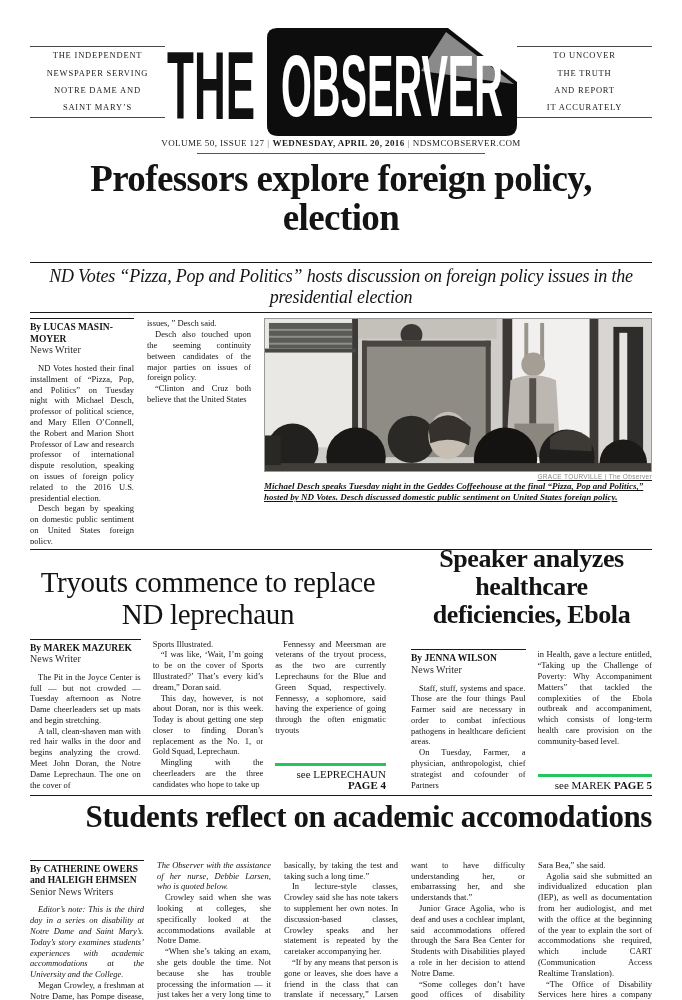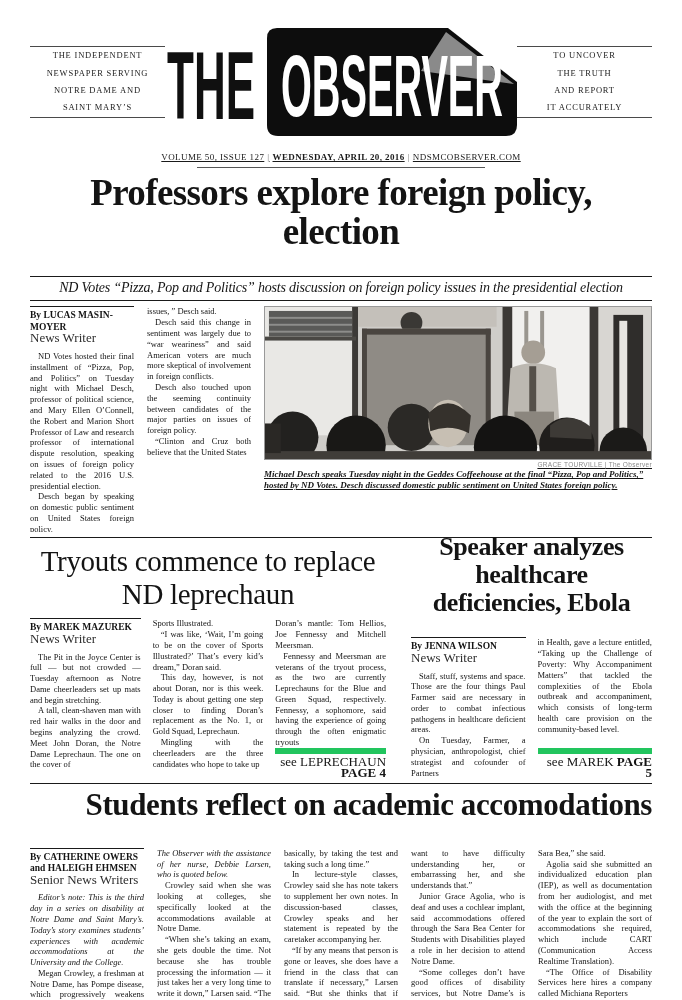--- a/index.html
+++ b/index.html
@@ -8,38 +8,38 @@
     width:682px; height:1000px; margin:0 auto; background:#fff;
     font-family:"Liberation Serif", serif; color:#141414;
     padding:26px 30px 0 30px; overflow:hidden; position:relative;
   }
   
   .masthead { display:flex; align-items:center; justify-content:space-between; height:112px; }
   .mast-side { width:150px; border-top:1px solid #4a4a4a; border-bottom:1px solid #4a4a4a; padding:0 0; text-align:center; }
   .mast-side span { display:block; font-size:8.5px; letter-spacing:.8px; line-height:2.05; color:#222; }
   .logo { width:352px; height:108px; }
   
-  .dateline { text-align:center; font-size:9px; letter-spacing:.4px; margin-top:14px; color:#1a1a1a;text-decoration:underline; }
+  .dateline { text-align:center; font-size:9px; letter-spacing:.4px; margin-top:0; color:#1a1a1a; }
   .dateline .sep { color:#777; padding:0 3px; }
   .dateline b { font-weight:bold; }
   .date-rule { width:288px; border:none; border-top:1px solid #555; margin:5px auto 2px auto; }
   
   .lead-headline { font-size:37px; font-weight:bold; text-align:center; letter-spacing:-.6px; line-height:1.05; margin-top:6px; }
   .subhead-band { border-top:1.5px solid #1a1a1a; border-bottom:1px solid #1a1a1a; margin-top:7px; padding:3px 0 4px 0; }
-  .subhead { font-style:italic; font-size:14px; text-align:center; letter-spacing:-.2px; }
+  .subhead { font-style:italic; font-size:18px; text-align:center; letter-spacing:-.2px; }
   .story-row { display:flex; gap:13px; margin-top:5px; }
   .lead-row { height:226px; }
   .col { width:104px; flex:none; overflow:hidden; display:flex; flex-direction:column; font-size:8.5px; line-height:10.8px; }
   .para { margin:0; text-indent:8px; text-align:justify; }
   .para.ital { font-style:italic; }
   .para.flush { text-indent:0; }
   .byline { border-top:1px solid #1a1a1a; padding-top:3px; margin-bottom:7px; }
   .by-name { font-weight:bold; font-size:9.5px; line-height:1.2; }
-  .by-role { font-size:13px; color:#2e2e2e; }
-  .jump { margin-top:auto; border-top:6px solid #22c55e; padding-top:3px; text-align:right; font-size:13px; }
+  .by-role { font-size:10px; color:#2e2e2e; }
+  .jump { margin-top:auto; border-top:3px solid #22c55e; padding-top:3px; text-align:right; font-size:11px; }
   .jump b { font-weight:bold; }
   
   .photo-wrap { flex:1; display:flex; flex-direction:column;text-decoration:underline; }
   .photo-frame { width:100%; height:154px; border:1px solid #999; overflow:hidden; background:#d4d4d4; }
   .photo-credit { font-size:6.5px; color:#8a8a8a; text-align:right; letter-spacing:.3px; margin-top:1px; font-family:"Liberation Sans", sans-serif; }
   .photo-caption { font-size:9px; font-weight:bold; font-style:italic; line-height:1.22; margin-top:1px; }
   
   .hdiv { border:none; border-top:1px solid #1a1a1a; margin:5px 0 0 0; }
   
   .mid-row { display:flex; margin-top:4px; height:236px;align-items:flex-end; }
@@ -100,21 +100,20 @@
         <div class="by-role">News Writer</div>
       </div>
       <div>
           <p class="para">ND Votes hosted their final installment of “Pizza, Pop, and Politics” on Tuesday night with Michael Desch, professor of political science, and Mary Ellen O’Connell, the Robert and Marion Short Professor of Law and research professor of international dispute resolution, speaking on issues of foreign policy related to the 2016 U.S. presidential election.</p>
           <p class="para">Desch began by speaking on domestic public sentiment on United States foreign policy.</p>
         </div>
     </div>
     <div class="col">
       <div>
           <p class="para flush">issues, ” Desch said.</p>
-          <p class="para">Desch said this change in sentiment was largely due to “war weariness” and said American voters are much more skeptical of involvement in foreign conflicts.</p>
           <p class="para">Desch also touched upon the seeming continuity between candidates of the major parties on issues of foreign policy.</p>
           <p class="para">“Clinton and Cruz both believe that the United States</p>
         </div>
 
     </div>
     <div class="photo-wrap">
       <div class="photo-frame">
         <svg viewBox="0 0 390 154" width="100%" height="100%" preserveAspectRatio="none">
           <rect width="390" height="154" fill="#cfcdc9"></rect>
           <rect x="0" y="0" width="92" height="130" fill="#e9e8e5"></rect>
@@ -184,21 +183,20 @@
         <div class="col">
           <div>
               <p class="para flush">Sports Illustrated.</p>
               <p class="para">“I was like, ‘Wait, I’m going to be on the cover of Sports Illustrated?’ That’s every kid’s dream,” Doran said.</p>
               <p class="para">This day, however, is not about Doran, nor is this week. Today is about getting one step closer to finding Doran’s replacement as the No. 1, or Gold Squad, Leprechaun.</p>
               <p class="para">Mingling with the cheerleaders are the three candidates who hope to take up</p>
             </div>
         </div>
         <div class="col">
           <div>
-              <p class="para flush">Doran’s mantle: Tom Hellios, Joe Fennessy and Mitchell Meersman.</p>
               <p class="para">Fennessy and Meersman are veterans of the tryout process, as the two are currently Leprechauns for the Blue and Green Squad, respectively. Fennessy, a sophomore, said having the experience of going through the often enigmatic tryouts</p>
             </div>
           <div class="jump">
             <span>see LEPRECHAUN </span><b>PAGE 4</b>
           </div>
         </div>
       </div>
     </div>
 
     <div class="vrule"></div>

